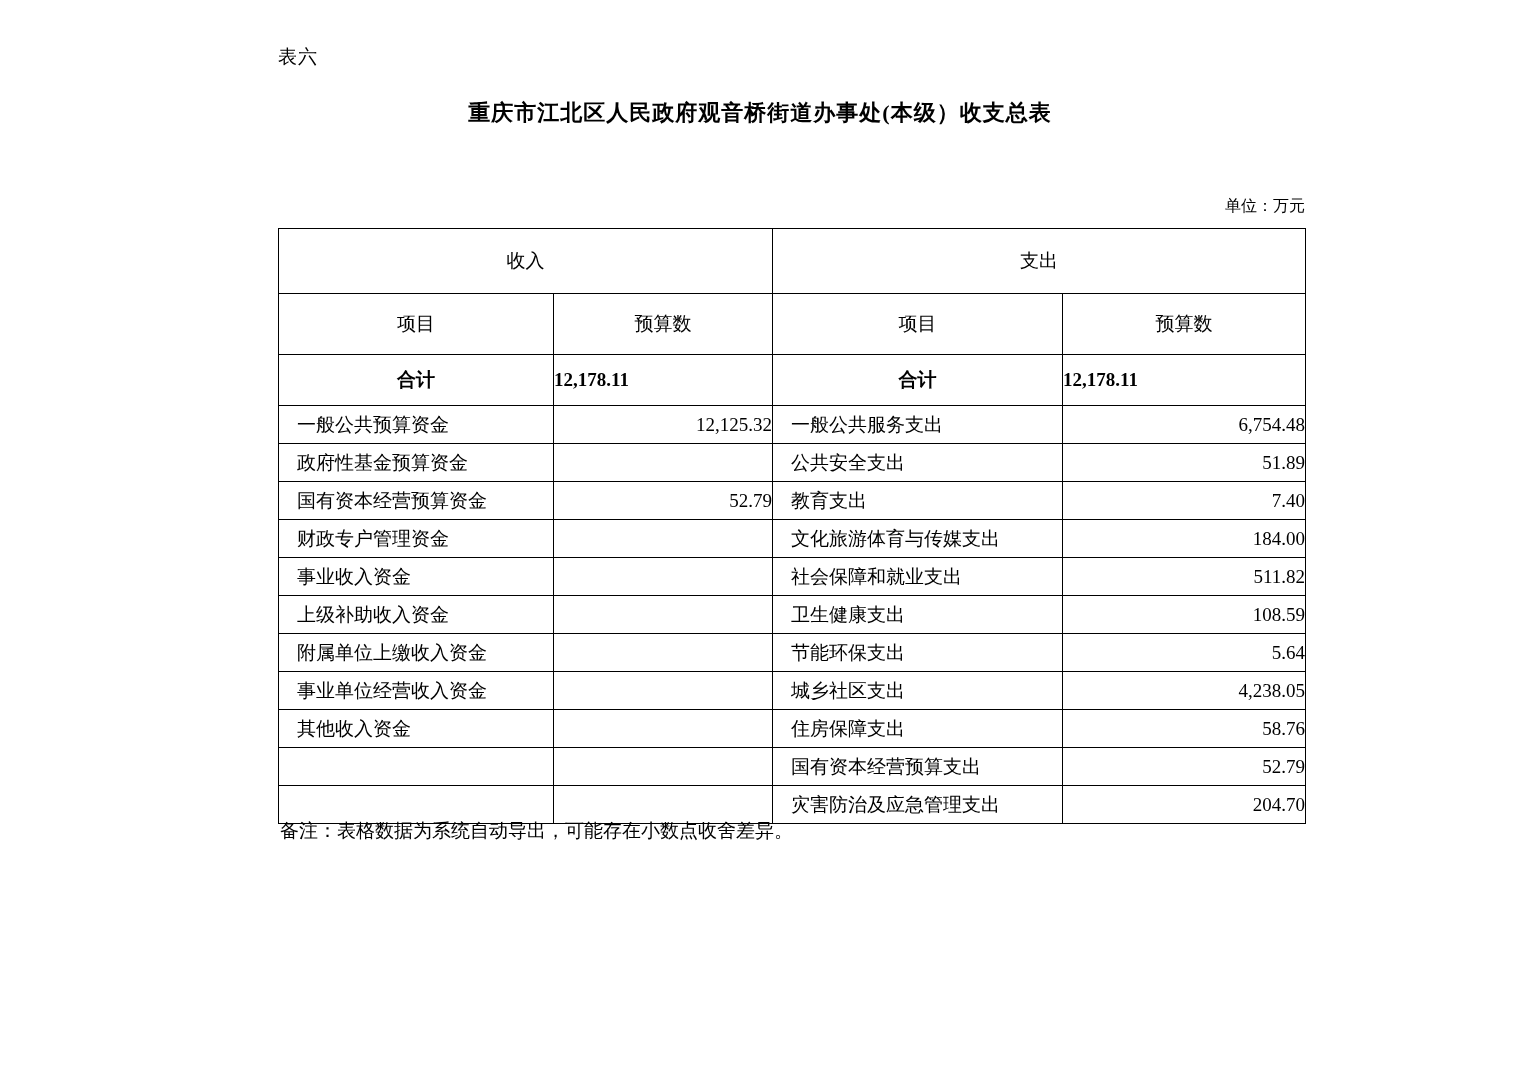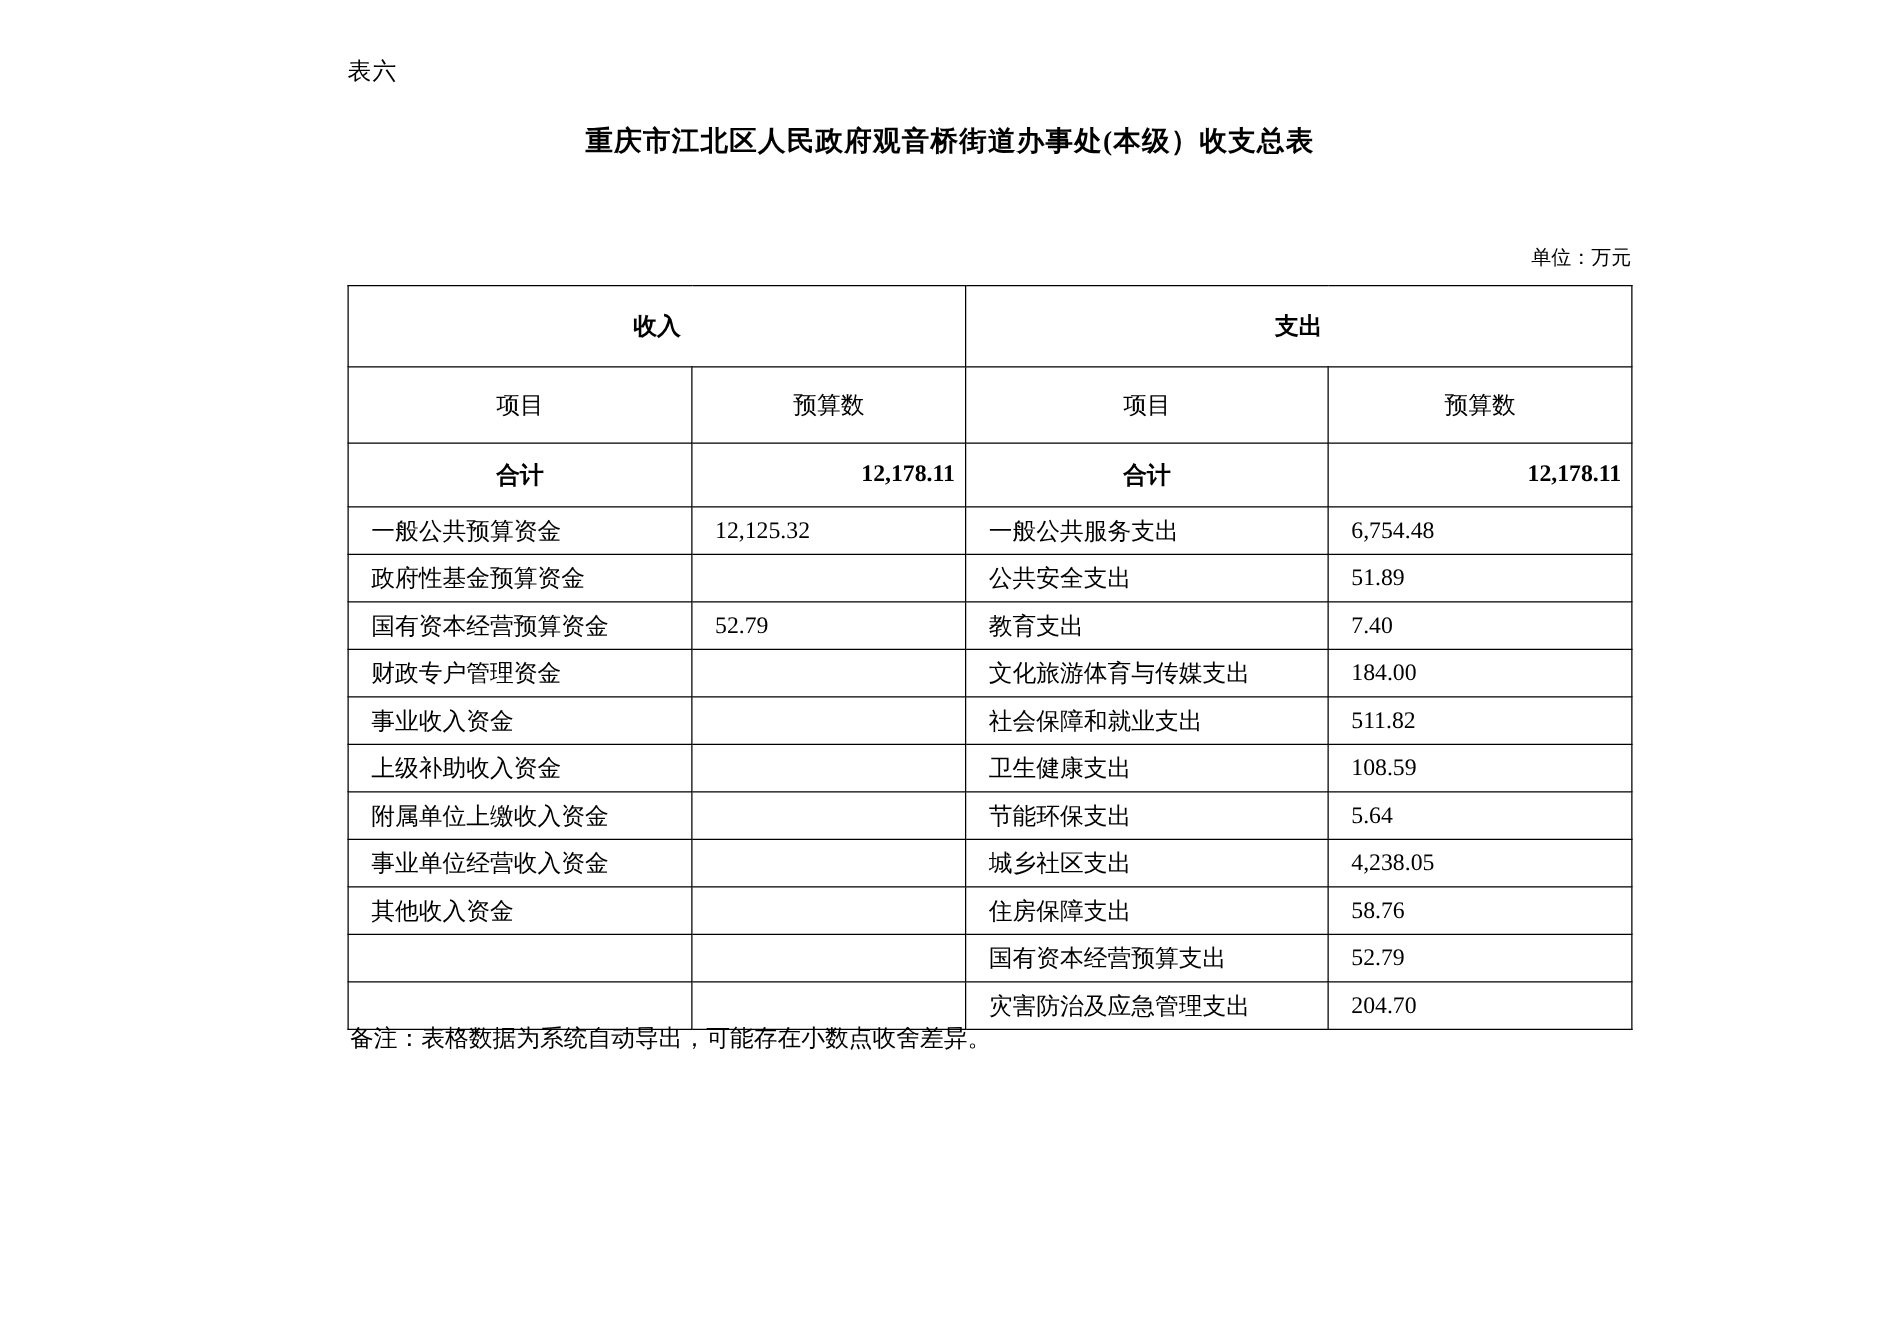--- a/index.html
+++ b/index.html
@@ -59,49 +59,49 @@
   }
   col.c1 { width: 275px; }
   col.c2 { width: 219px; }
   col.c3 { width: 290px; }
   col.c4 { width: 243px; }
 
   .grouphead td {
     height: 64px;
     text-align: center;
     font-size: 23px;
-    font-weight: bold;
   }
   .colhead td {
     height: 60px;
     text-align: center;
     font-size: 23px;
   }
   .totalrow td {
     height: 50px;
     font-weight: bold;
     font-size: 21px;
   }
   .totalrow td.lbl {
     text-align: center;
     margin-top: 24px;
   }
   .totalrow td.num {
-    text-align: right;
+    text-align: left;
     padding-right: 8px;
   }
   tr.datarow td {
     height: 37px;
     padding-left: 18px;
   }
   td.lbl-left {
     text-align: left;
     padding-left: 8px;
   }
   td.num {
+    text-align: right;
     padding-right: 8px;
   }
   .note {
     position: absolute;
     left: 280px;
     top: 818px;
     font-size: 19px;
   }
 </style>
 </head>

